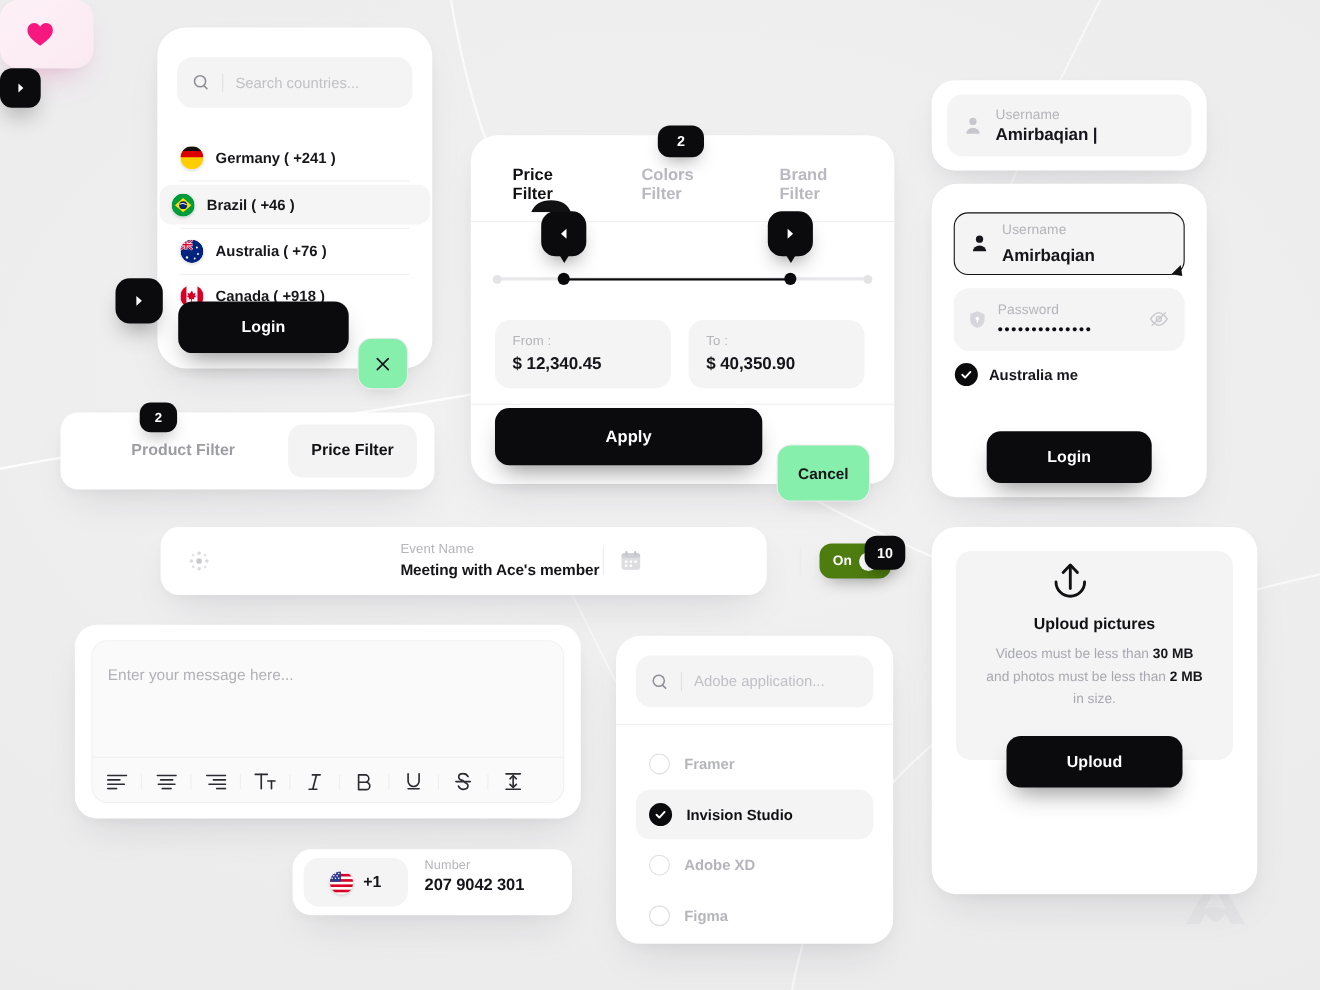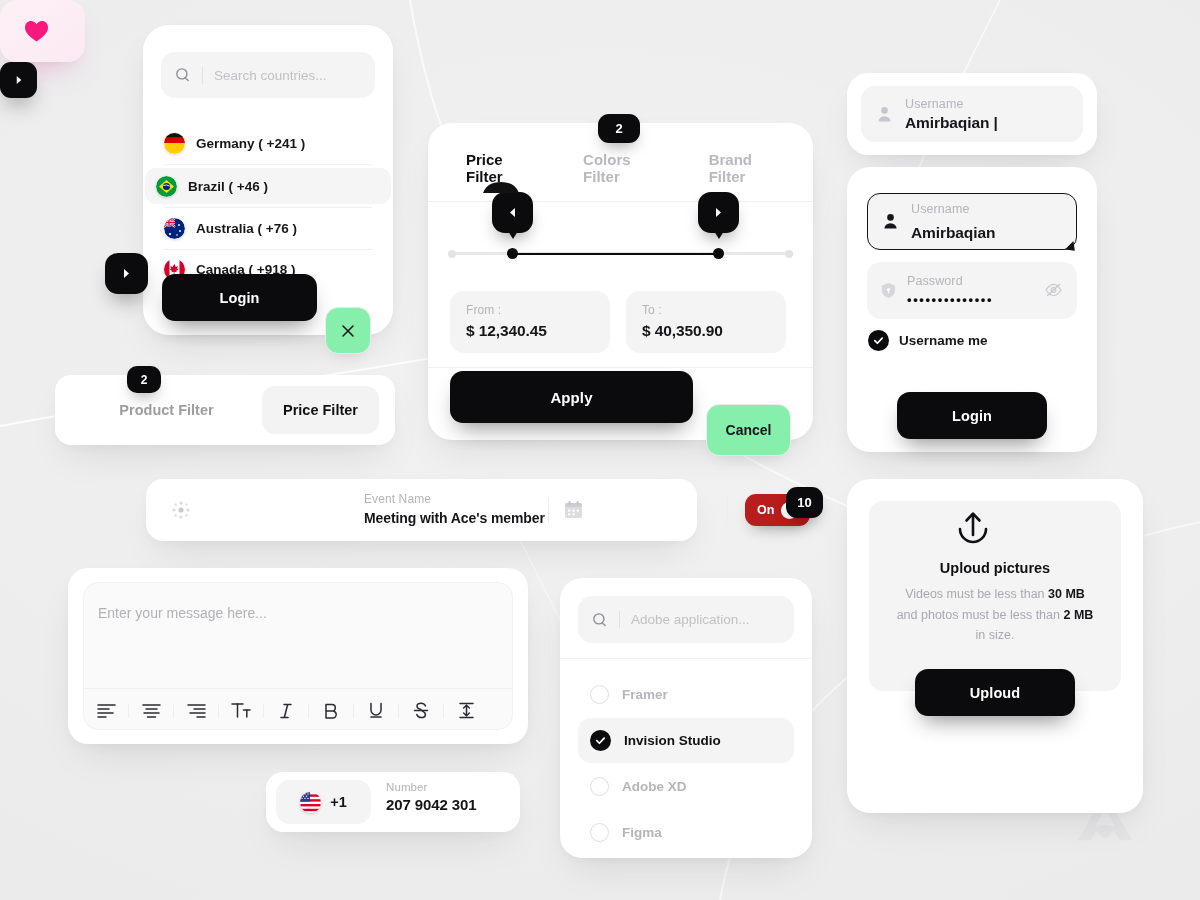--- a/index.html
+++ b/index.html
@@ -151,21 +151,21 @@
   #ev-name { position:absolute; left:218px; top:13px; }
   #ev-name .lbl { font-size:12px; }
   #ev-name .val { font-size:14px; margin-top:4px; }
   #ev-d1 { position:absolute; left:402px; top:18px; height:26px; }
   #ev-cal { position:absolute; left:418px; top:21px; width:19px; height:19px; }
   #ev-date { position:absolute; left:456px; top:13px; }
   #ev-date .lbl { font-size:12px; }
   #ev-date .val { font-size:14px; margin-top:4px; }
   #ev-d2 { position:absolute; left:581px; top:18px; height:26px; }
   #ev-toggle { position:absolute; left:599px; top:15px; width:65px; height:32px;
-               background:#b91c1c; border-radius:11px; display:flex; align-items:center;
+               background:#4d7c0f; border-radius:11px; display:flex; align-items:center;
                gap:7px; padding-left:12px; box-shadow:0 8px 16px -8px rgba(0,0,0,.45); }
   #ev-toggle .t-lbl { color:#fff; font-size:12.5px; font-weight:700; }
   #ev-toggle .t-knob { width:17px; height:17px; border-radius:50%; background:#fff; }
 
   
   #likecard { left:734px; top:479px; width:85px; height:62px; border-radius:17px;
               background:linear-gradient(145deg,#fdf1f6 0%,#fbe9f2 100%);
               box-shadow:0 16px 30px -14px rgba(214,60,140,.35), 0 4px 12px -6px rgba(0,0,0,.06); }
   #heart { position:absolute; left:24px; top:19px; width:25px; height:24px; }
   #like-badge { left:786px; top:487px; width:37px; height:31px; border-radius:11px; }
@@ -395,21 +395,21 @@
         <line x1="2.5" y1="14" x2="15.5" y2="2" stroke="#c9c9d0" stroke-width="1.4" stroke-linecap="round"></line>
       </svg>
     </div>
 
     <div id="lc-remember">
       <span class="check-dot">
         <svg viewBox="0 0 12 12">
             <path d="M2 6.2 L4.8 9 L10 3.4" stroke="#fff" stroke-width="1.9" fill="none" stroke-linecap="round" stroke-linejoin="round"></path>
           </svg>
       </span>
-      <span>Username me</span>
+      <span>Australia me</span>
     </div>
     <button class="btn-dark" id="lc-login">Login</button>
   </div>
 
   <div class="card" id="prodfilter">
     <div id="pfl-tab1">Product Filter</div>
     <div id="pfl-tab2">Price Filter</div>
   </div>
   <div class="badge-count" id="pfl-badge">2</div>
 

